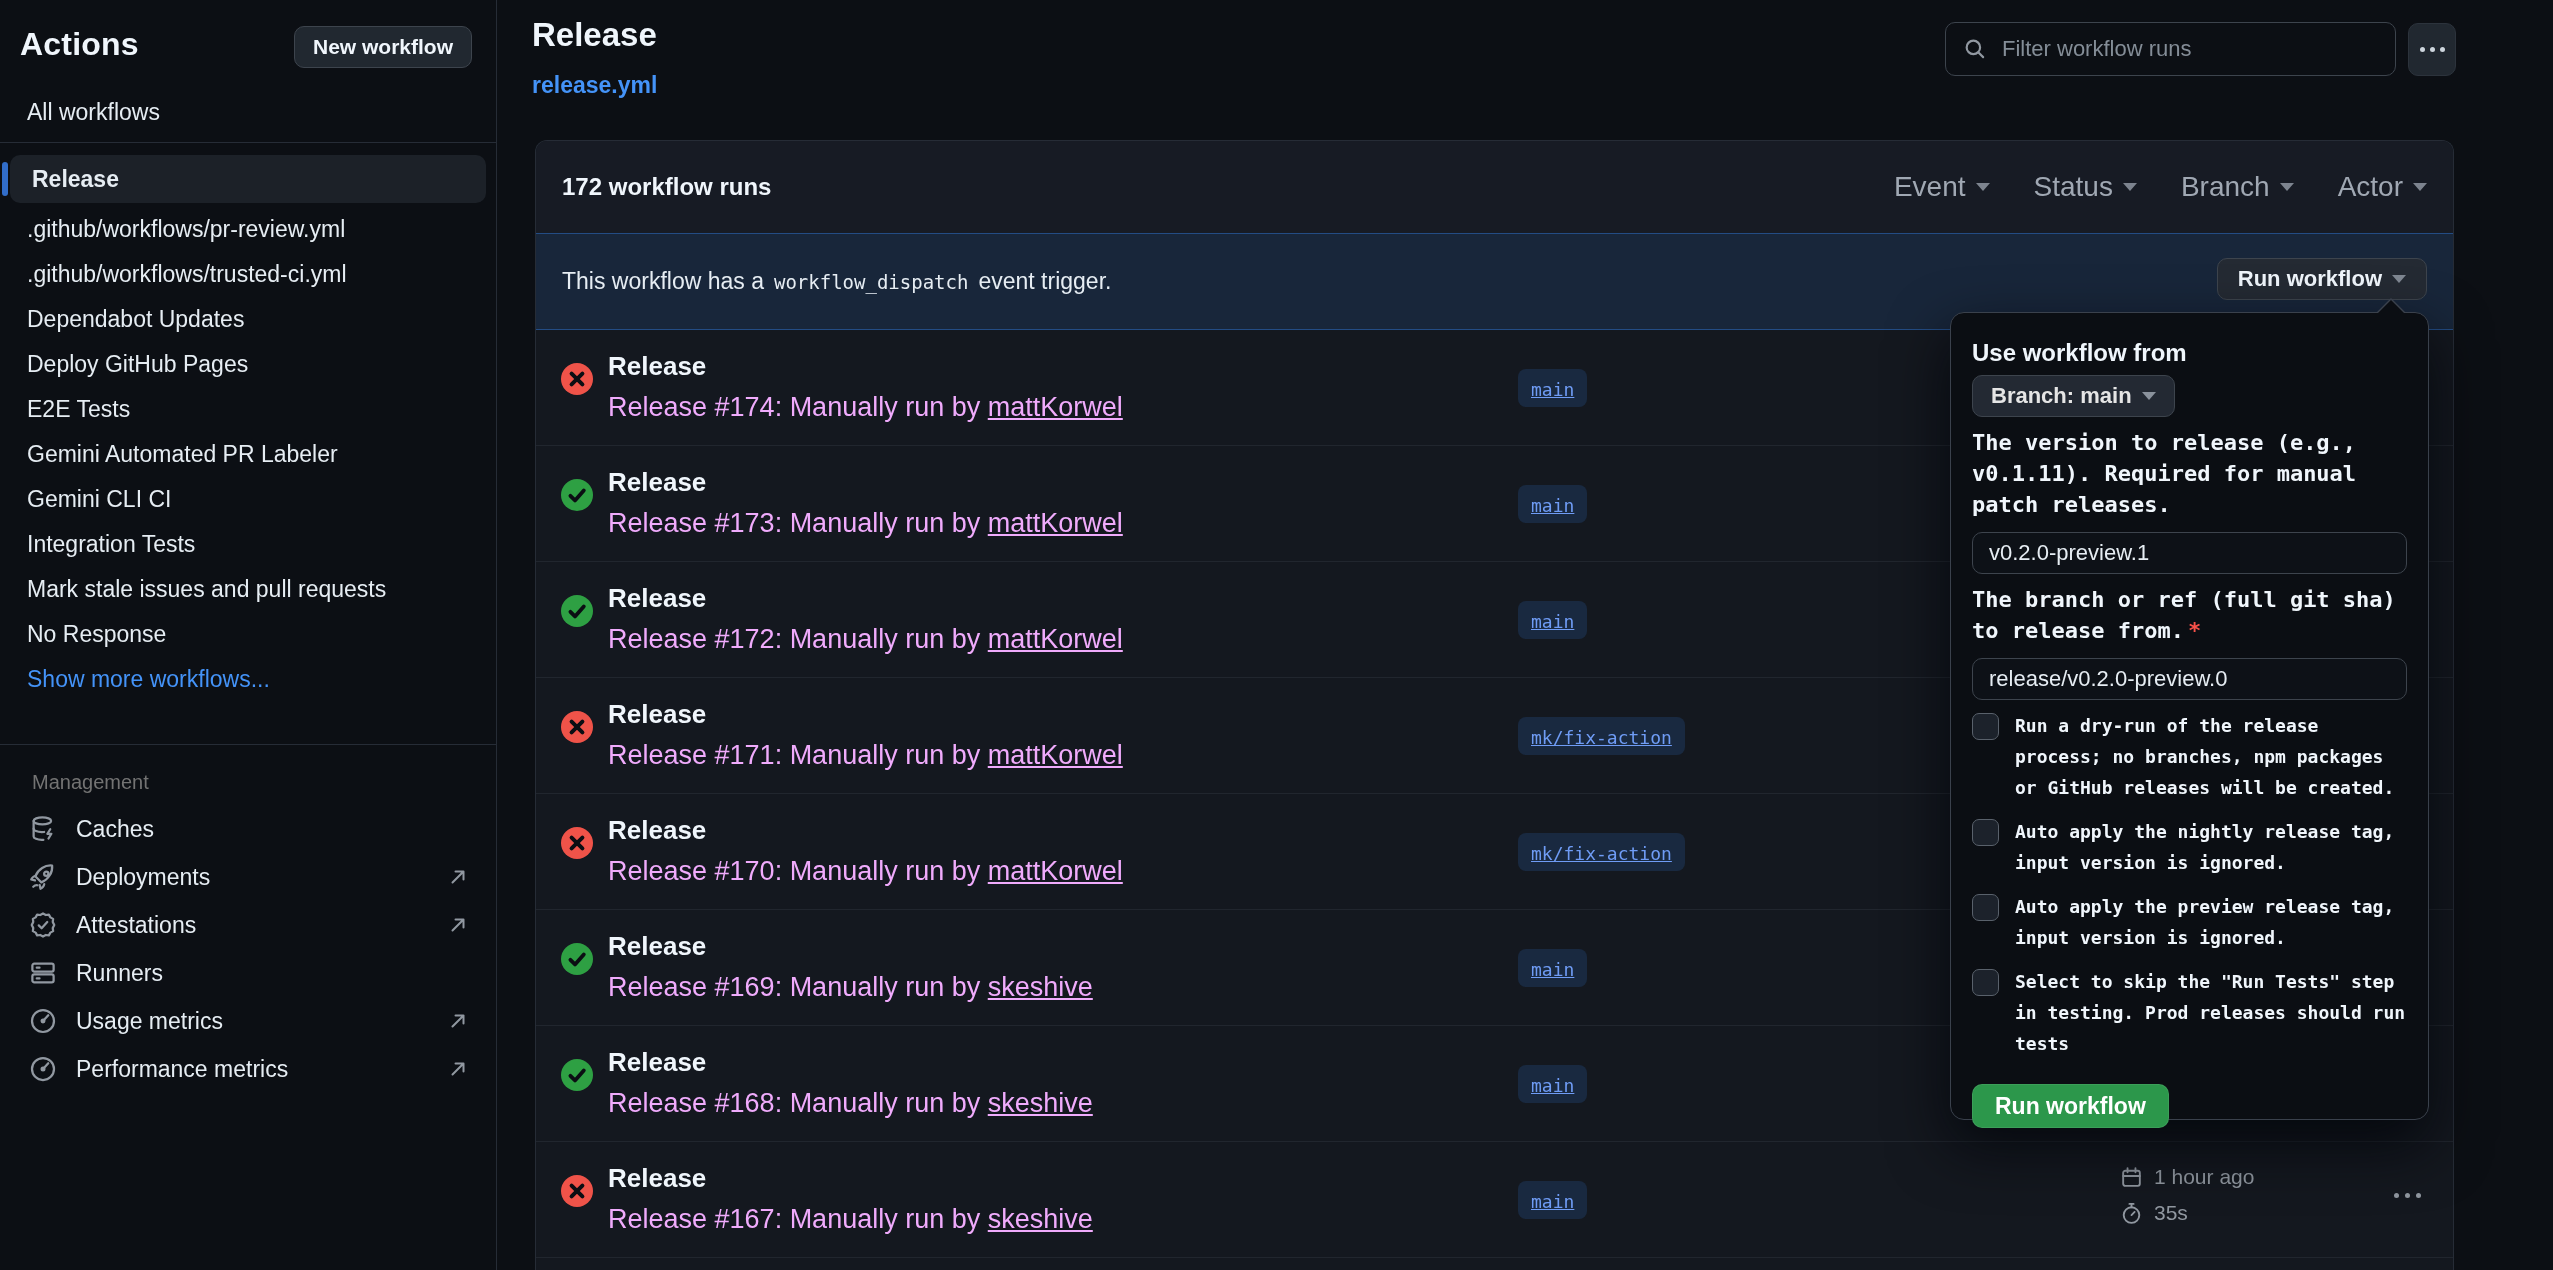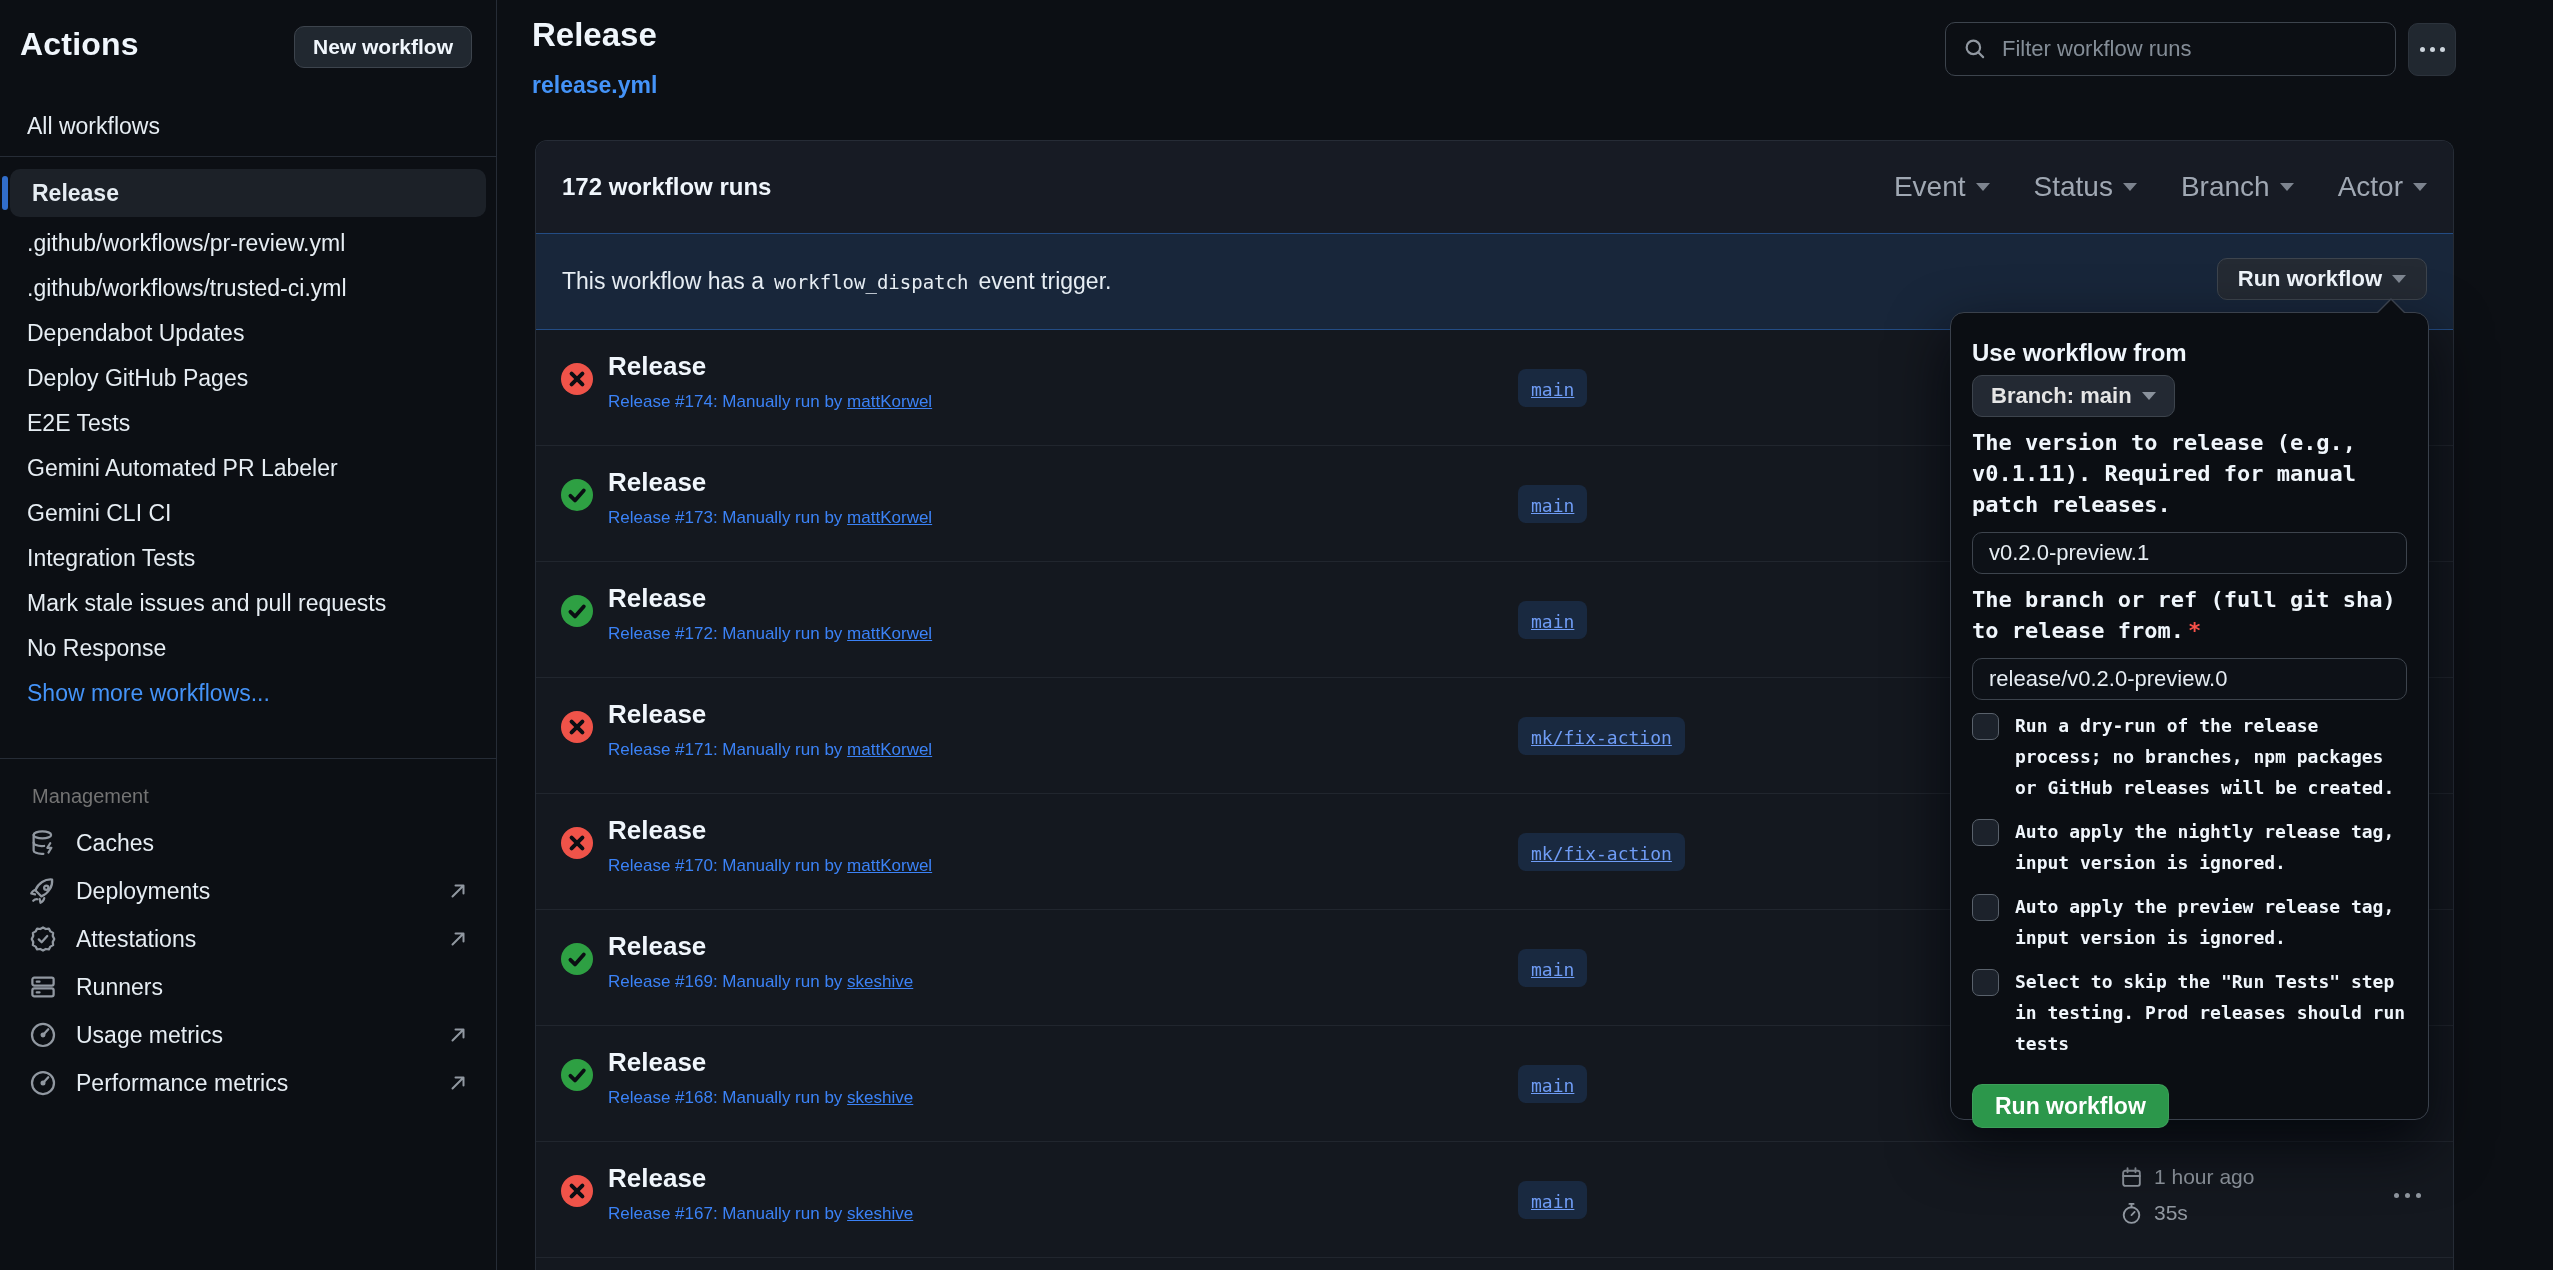--- a/index.html
+++ b/index.html
@@ -17,21 +17,21 @@
     position:absolute; left:0; top:0; width:497px; height:1270px;
     border-right:1px solid #262c36; background:#0c0f14;
   }
   .sb-head { display:flex; justify-content:space-between; align-items:flex-start; padding:26px 24px 0 20px; }
   .sb-title { font-size:32px; font-weight:700; color:#f0f6fc; letter-spacing:.2px; }
   .btn-secondary {
     background:#212830; border:1px solid #3d444d; border-radius:10px;
     color:#f0f6fc; font-size:21px; font-weight:600; height:42px;
     display:inline-flex; align-items:center; padding:0 18px; cursor:pointer;
   }
-  .sb-all { margin:44px 0 0 27px; height:28px; font-size:23px; color:#e6edf3; display:flex; align-items:center; cursor:pointer; }
+  .sb-all { margin:30px 0 0 27px; height:28px; font-size:23px; color:#e6edf3; display:flex; align-items:center; cursor:pointer; }
   .sb-divider { border-top:1px solid #262c36; margin-top:16px; }
   .wf-list { display:block; }
   .wf-item {
     height:45px; display:flex; align-items:center; padding-left:27px;
     font-size:23px; color:#e6edf3; cursor:pointer; white-space:nowrap;
   }
   .wf-item.selected {
     height:48px; margin:12px 10px 4px 10px; padding-left:22px;
     background:#1c2128; border-radius:10px; font-weight:700; position:relative;
   }
@@ -108,21 +108,21 @@
     color:#f0f6fc; font-size:22px; font-weight:700;
     display:inline-flex; align-items:center; padding:0 20px; cursor:pointer;
   }
   .banner-btn .caret { border-top-color:#9ea7b3; }
 
   
   .run-row { position:relative; height:116px; border-bottom:1px solid #21262e; }
   .run-status { position:absolute; left:25px; top:33px; width:32px; height:32px; }
   .run-status svg { width:32px; height:32px; }
   .run-title { position:absolute; left:72px; top:21px; font-size:26px; font-weight:700; color:#f0f6fc; cursor:pointer; }
-  .run-desc { position:absolute; left:72px; top:62px; font-size:17px; color:#3b82f6; }
+  .run-desc { position:absolute; left:72px; top:62px; font-size:27px; color:#f0abfc; }
   .run-desc .actor { text-decoration:underline; cursor:pointer; }
   .run-branch {
     position:absolute; left:982px; top:39px; height:38px; line-height:38px;
     background:rgba(56,139,253,0.15); border-radius:8px; padding:2px 13px;
     font-size:18px; color:#6f9cf5; cursor:pointer;text-decoration:underline;
   }
   .run-meta { position:absolute; left:1583px; top:20px; font-size:21px; color:#9198a1; }
   .meta-line { display:flex; align-items:center; height:30px; margin-bottom:6px; }
   .meta-line svg { width:25px; height:25px; margin-right:10px; color:#9198a1; }
   .run-kebab { position:absolute; left:1858px; top:51px; display:flex; gap:6px; cursor:pointer; }

